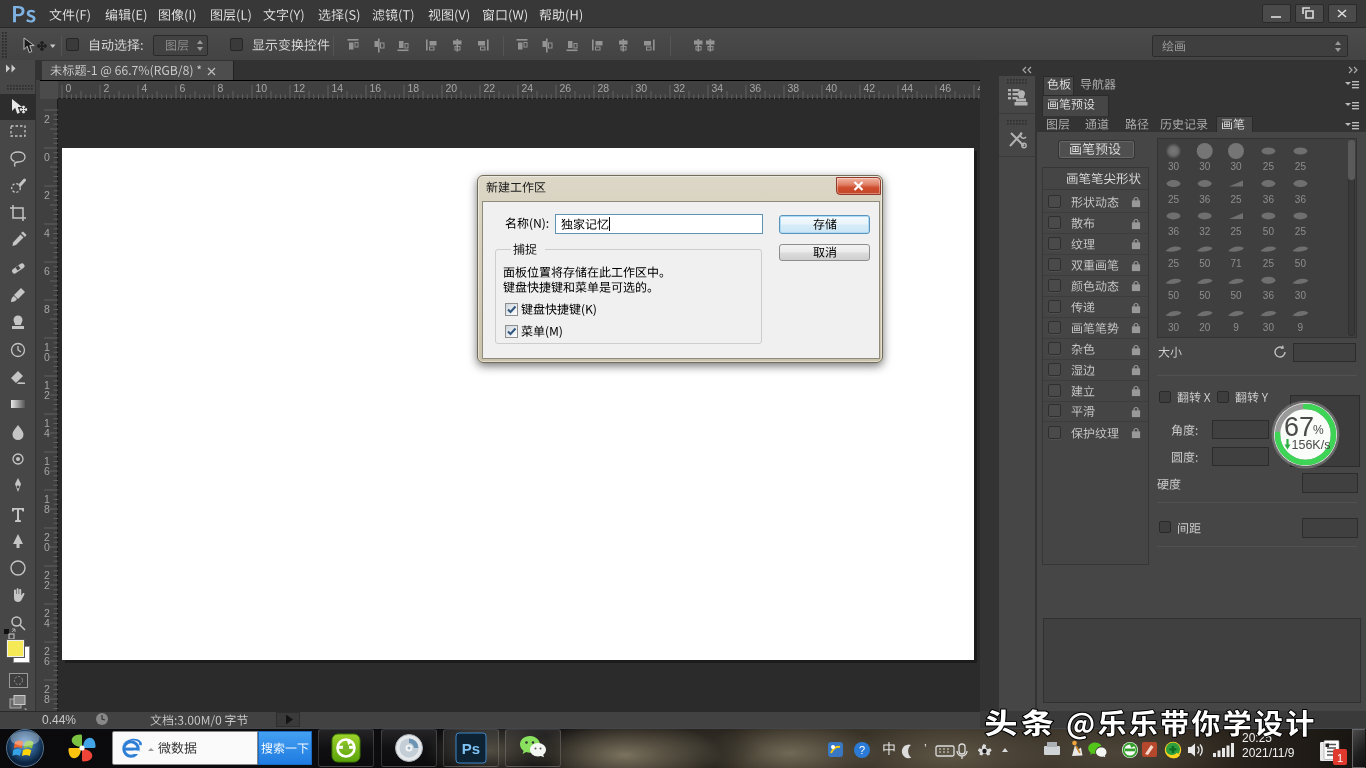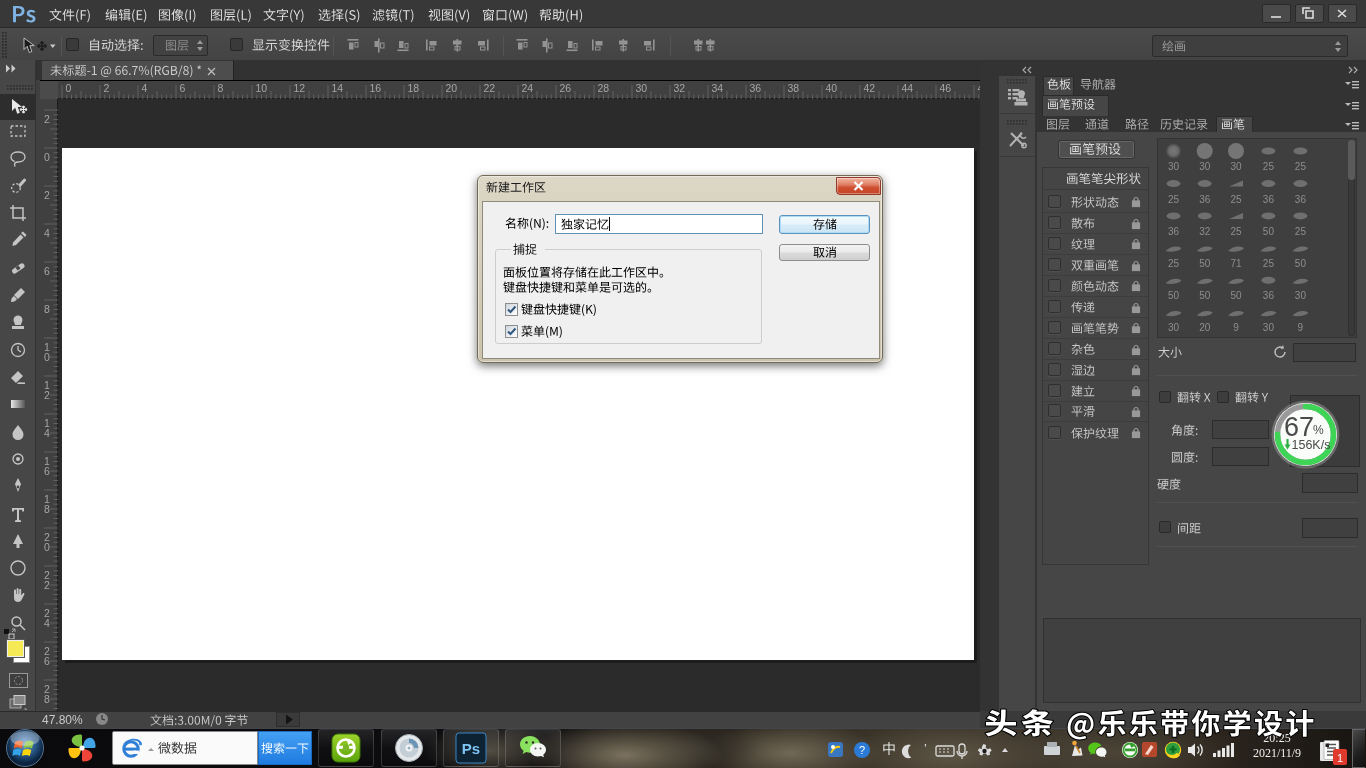--- a/index.html
+++ b/index.html
@@ -851,21 +851,21 @@
       <text x="4" y="518">2</text>
       <text x="4" y="528">4</text>
       <text x="4" y="556">2</text>
       <text x="4" y="566">6</text>
       <text x="4" y="594">2</text>
       <text x="4" y="604">8</text>
     </g>
   </svg>
 <div style="position:absolute;left:62px;top:148px;width:912px;height:512px;background:#fff;box-shadow:3px 3px 0 rgba(0,0,0,0.35);"></div>
 <div style="position:absolute;left:0px;top:711px;width:980px;height:17px;background:#424242;border-top:1px solid #2a2a2a;"></div>
-<div class="abs" style="left:42px;top:713px;font-size:12px;color:#c8c8c8;font-family:'Liberation Sans'">47.80%</div>
+<div class="abs" style="left:42px;top:713px;font-size:12px;color:#c8c8c8;font-family:'Liberation Sans'">0.44%</div>
 <svg class="abs" style="left:95px;top:712px" width="14" height="14" viewBox="0 0 14 14">
     <circle cx="7" cy="7" r="6" fill="#888"></circle>
     <path d="M7 3v4l3 1" stroke="#333" fill="none" stroke-width="1.2"></path>
   </svg>
 <svg style="position:absolute;left:148.0px;top:709.5px;" width="102" height="20" viewBox="0 0 102 20">
     <g fill="#c8c8c8">
       <path transform="translate(2.0 14.7) scale(0.012 -0.012)" d="M725 630 802 607Q739 426 640 294Q541 162 403 72Q265 -19 83 -78Q79 -69 71 -55Q63 -42 53 -29Q44 -15 36 -7Q215 45 348 128Q482 212 575 335Q668 459 725 630ZM270 626Q327 471 424 345Q521 219 657 129Q793 40 967 -4Q959 -12 949 -24Q939 -37 930 -50Q922 -62 915 -73Q736 -24 599 71Q462 165 363 300Q265 435 201 603ZM50 664H954V590H50ZM423 823 501 847Q524 811 547 768Q569 724 580 693L497 666Q488 697 467 742Q446 786 423 823Z"></path>
       <path transform="translate(14.0 14.7) scale(0.012 -0.012)" d="M47 626H390V555H47ZM193 840H264V-79H193ZM186 581 233 565Q222 505 204 441Q187 377 164 314Q142 252 117 199Q92 145 65 108Q59 123 47 142Q36 162 26 175Q51 209 75 256Q99 303 120 358Q142 413 159 470Q175 527 186 581ZM260 521Q269 511 288 485Q307 459 328 429Q350 399 368 373Q386 348 393 337L347 279Q338 298 322 327Q306 356 287 387Q268 418 251 445Q234 472 223 488ZM621 837H694V437H621ZM851 776 925 755Q908 714 889 670Q870 626 850 586Q831 546 813 515L753 534Q771 565 789 608Q807 650 824 694Q840 739 851 776ZM397 751 458 774Q476 738 494 697Q512 656 527 617Q542 578 551 547L486 521Q478 552 463 592Q448 632 431 673Q413 715 397 751ZM392 471H916V-71H842V398H392ZM404 269H869V201H404ZM369 63H867V-9H369Z"></path>
       <path transform="translate(26.0 14.7) scale(0.012 -0.012)" d="M139 390Q112 390 92 410Q73 429 73 460Q73 491 92 511Q112 530 139 530Q166 530 186 511Q205 491 205 460Q205 429 186 410Q166 390 139 390ZM139 -13Q112 -13 92 6Q73 26 73 56Q73 88 92 107Q112 126 139 126Q166 126 186 107Q205 88 205 56Q205 26 186 6Q166 -13 139 -13Z"></path>
       <path transform="translate(29.3 14.7) scale(0.012 -0.012)" d="M263 -13Q206 -13 162 1Q119 15 86 38Q53 61 29 88L76 147Q108 114 152 89Q195 63 257 63Q301 63 335 79Q368 96 387 127Q406 157 406 199Q406 243 384 276Q363 309 313 328Q263 346 178 346V416Q254 416 298 435Q342 453 362 485Q381 517 381 556Q381 609 348 641Q315 672 257 672Q213 672 175 652Q136 632 105 601L56 659Q98 697 148 722Q197 746 260 746Q322 746 370 725Q419 703 446 662Q474 621 474 563Q474 496 438 452Q402 408 344 387V382Q387 372 422 347Q457 322 478 284Q499 246 499 196Q499 131 467 84Q435 37 382 12Q329 -13 263 -13Z"></path>
@@ -1648,21 +1648,21 @@
   </svg>
 <svg class="abs" style="left:1212px;top:742px;z-index:3" width="22" height="16" viewBox="0 0 22 16">
     <g fill="#e8e8e8">
       <rect x="1" y="11" width="3" height="4"></rect>
       <rect x="5.5" y="8.5" width="3" height="6.5"></rect>
       <rect x="10" y="6" width="3" height="9"></rect>
       <rect x="14.5" y="3.5" width="3" height="11.5"></rect>
       <rect x="19" y="1" width="3" height="14" fill="#e8e8e8"></rect>
     </g>
   </svg>
-<div class="abs" style="left:1242px;top:731px;width:70px;text-align:center;font-size:12px;color:#f0f0f0;font-family:Liberation Serif, serif;line-height:14.5px;z-index:3">20:25<br>2021/11/9</div>
+<div class="abs" style="left:1242px;top:731px;width:70px;font-size:12px;color:#f0f0f0;font-family:Liberation Sans, sans-serif;line-height:14.5px;z-index:3">20:25<br>2021/11/9</div>
 <svg class="abs" style="left:1316px;top:738px;z-index:3" width="34" height="30" viewBox="0 0 34 30">
     <rect x="4" y="4" width="15" height="19" rx="1" fill="#e9e9e9"></rect>
     <rect x="8" y="2.5" width="15" height="19" rx="1" fill="#fcfcfc" stroke="#999" stroke-width="0.6"></rect>
     <g stroke="#555" stroke-width="1.4">
       <path d="M11 6.5h9M11 10h9M11 13.5h9M11 17h6"></path>
     </g>
     <rect x="9.5" y="5.5" width="3.5" height="3.5" fill="#222"></rect>
     <rect x="17" y="11" width="14" height="16" rx="2" fill="#e03a2f"></rect>
     <text x="24" y="23.5" font-size="11" fill="#fff" text-anchor="middle" font-family="Liberation Sans">1</text>
   </svg>

